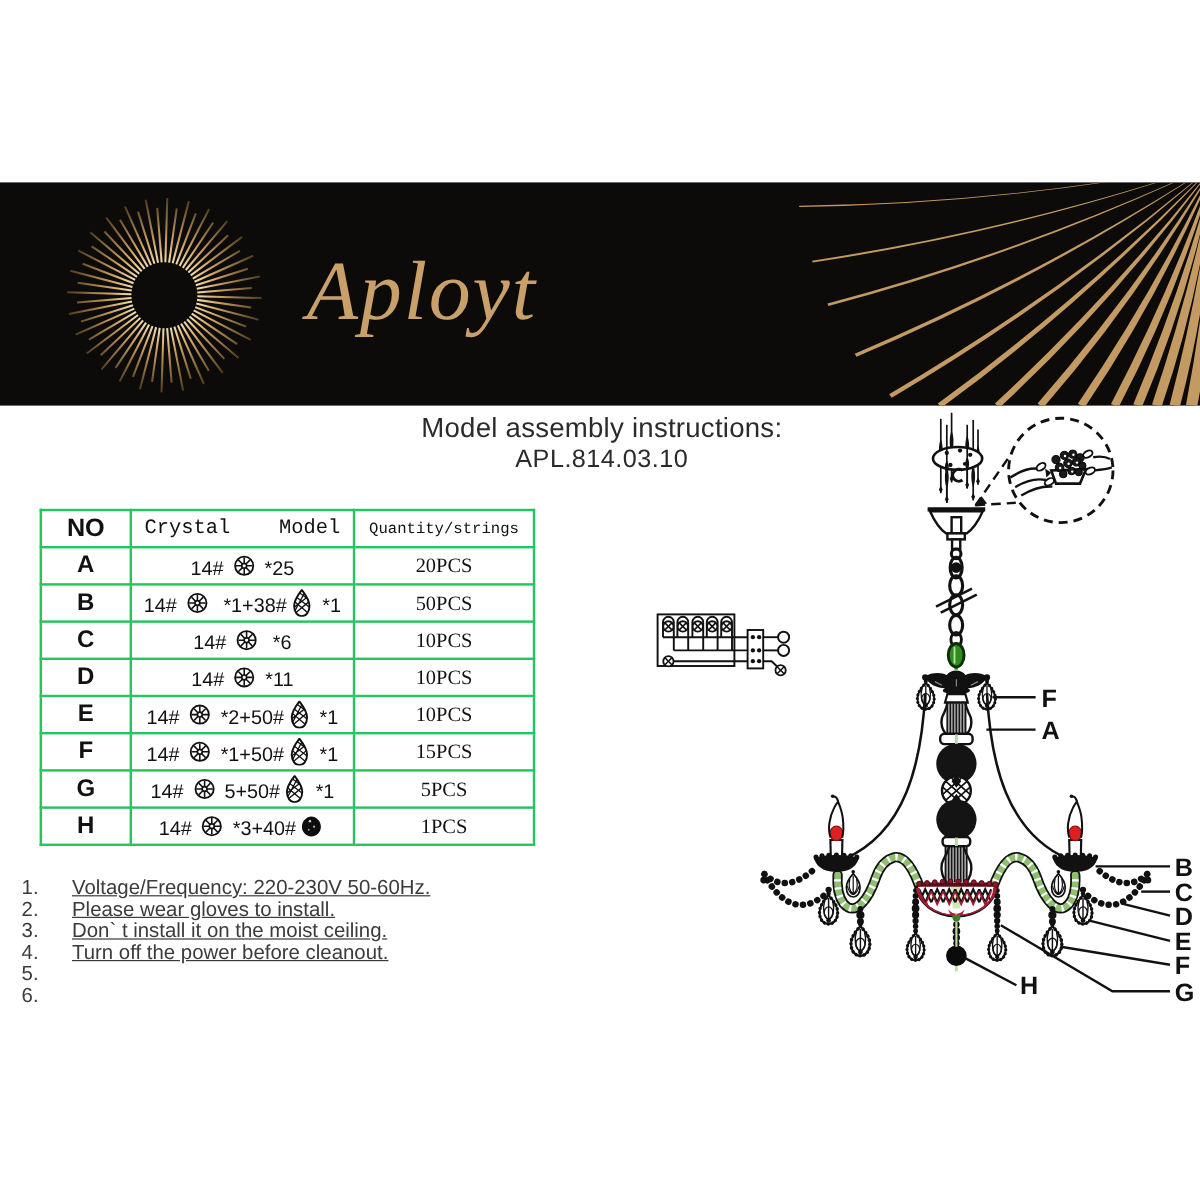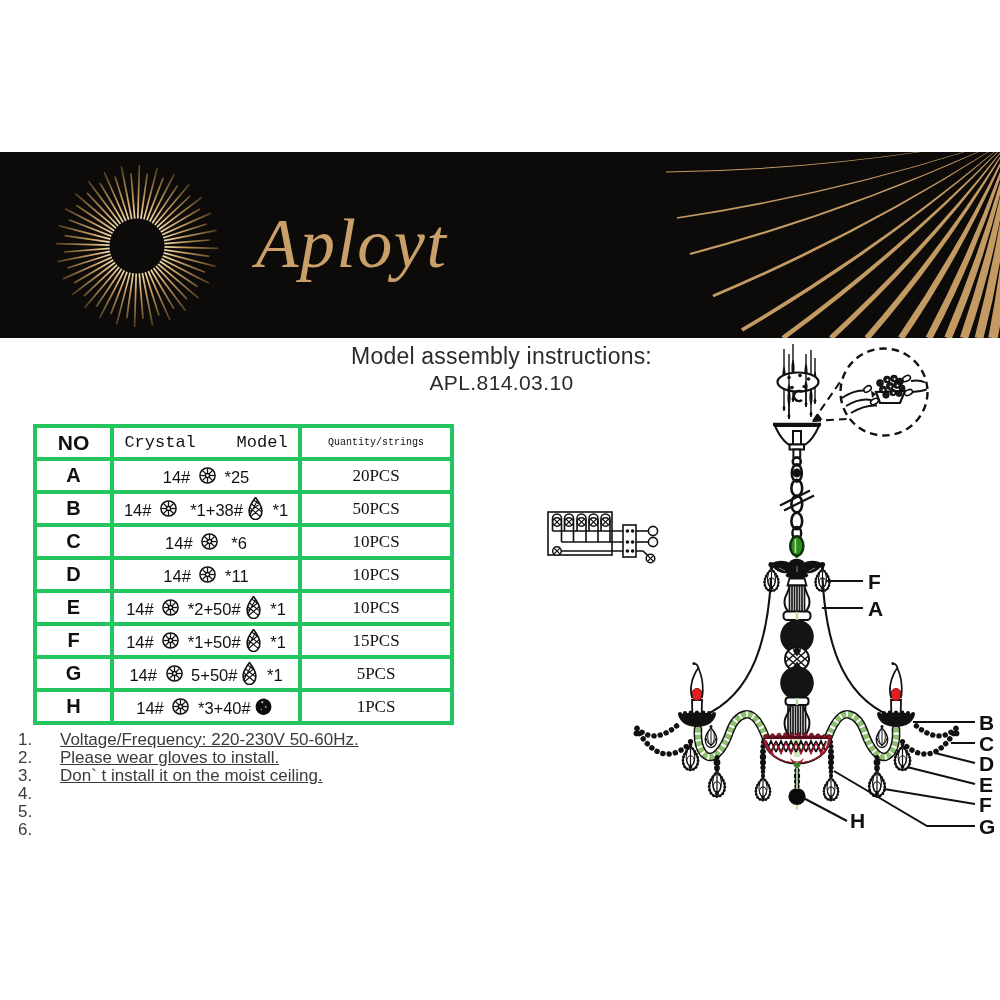--- a/index.html
+++ b/index.html
@@ -13,28 +13,28 @@
       font-family:"Liberation Serif",serif;font-weight:400;font-size:70px;color:#c9a06a;
       letter-spacing:1.5px;font-style:italic;}
 
   
   #title{left:0;top:343px;width:1003px;text-align:center;color:#2d2a2c;}
   #title .l1{font-size:23px;letter-spacing:.2px;line-height:27px;}
   #title .l2{font-size:21px;letter-spacing:.4px;line-height:26px;}
 
   
   #parts{left:33px;top:424px;border-collapse:collapse;table-layout:fixed;background:#fff;}
-  #parts td{border:4px solid #22c55e;padding:0;text-align:center;vertical-align:middle;
+  #parts td{border:2px solid #22c55e;padding:0;text-align:center;vertical-align:middle;
             height:29px;overflow:hidden;white-space:pre;}
   #parts .c-no{width:73px;font-weight:bold;font-size:20px;color:#111;}
   #parts .c-model{width:184px;font-size:16.5px;color:#111;}
   #parts .c-qty{width:148px;font-family:"Liberation Serif",serif;font-size:17px;color:#111;}
   #parts td.h-no{font-size:21px;}
   #parts td.h-model{font-family:"Liberation Mono",monospace;font-size:17px;font-weight:400;}
-  #parts td.h-qty{font-family:"Liberation Mono",monospace;font-size:10px;}
+  #parts td.h-qty{font-family:"Liberation Mono",monospace;font-size:13px;}
   .tico{display:inline-block;vertical-align:-4px;margin:0 3px;}
   .tico svg{display:block;}
 
   
   #notes{left:18px;top:731px;width:520px;color:#3b3b3b;font-size:17px;}
   .note{display:flex;line-height:18px;height:18px;}
   .note .n{width:42px;flex:none;}
   .note .t{flex:none;white-space:pre;text-decoration:underline;}
 </style>
 </head>
@@ -159,20 +159,21 @@
     <span class="t">Please wear gloves to install.</span>
   </div>
 
   <div class="note">
     <span class="n">3.</span>
     <span class="t">Don` t install it on the moist ceiling.</span>
   </div>
 
   <div class="note">
     <span class="n">4.</span>
+    <span class="t">Turn off the power before cleanout.</span>
   </div>
 
   <div class="note">
     <span class="n">5.</span>
   </div>
 
   <div class="note">
     <span class="n">6.</span>
   </div>
 </div>

